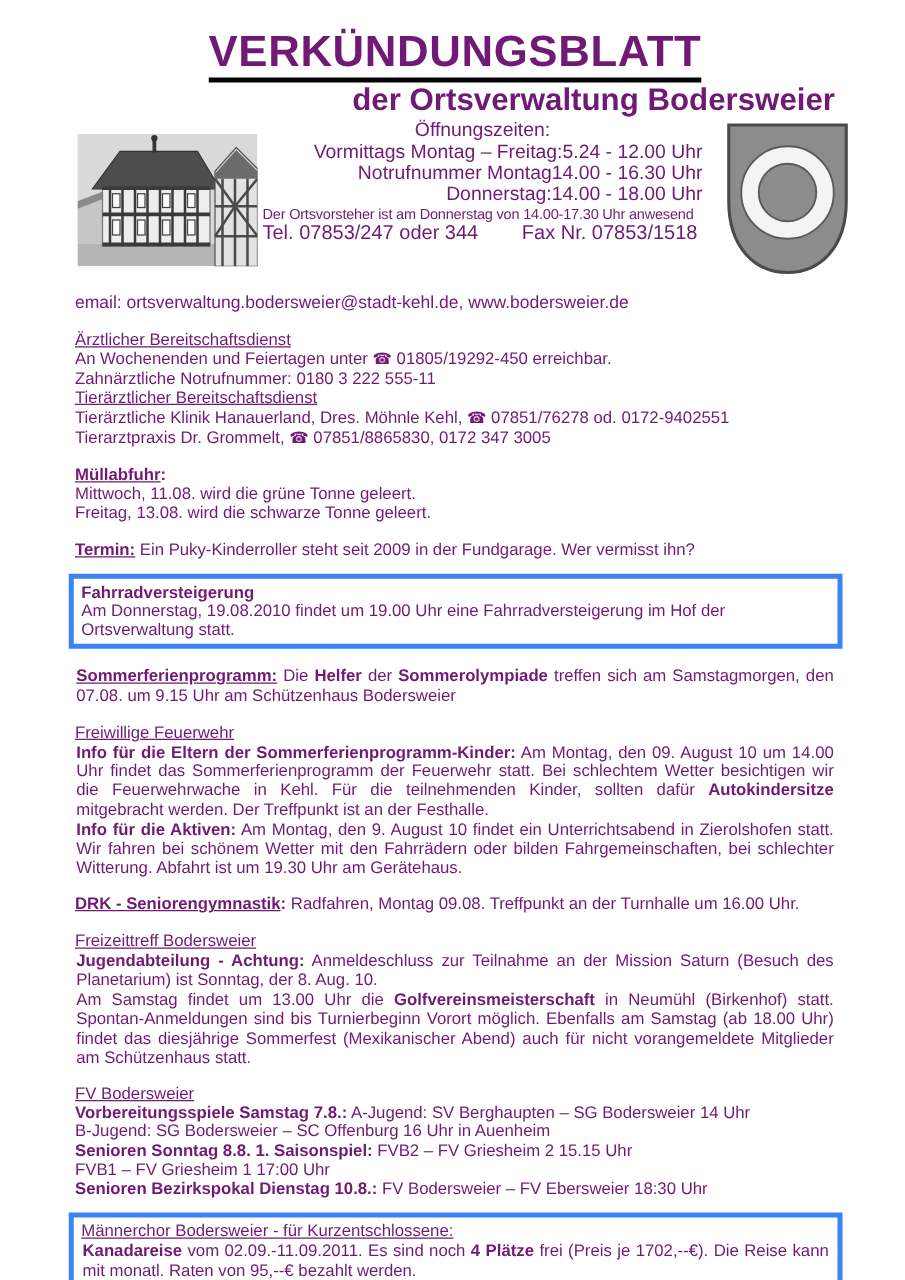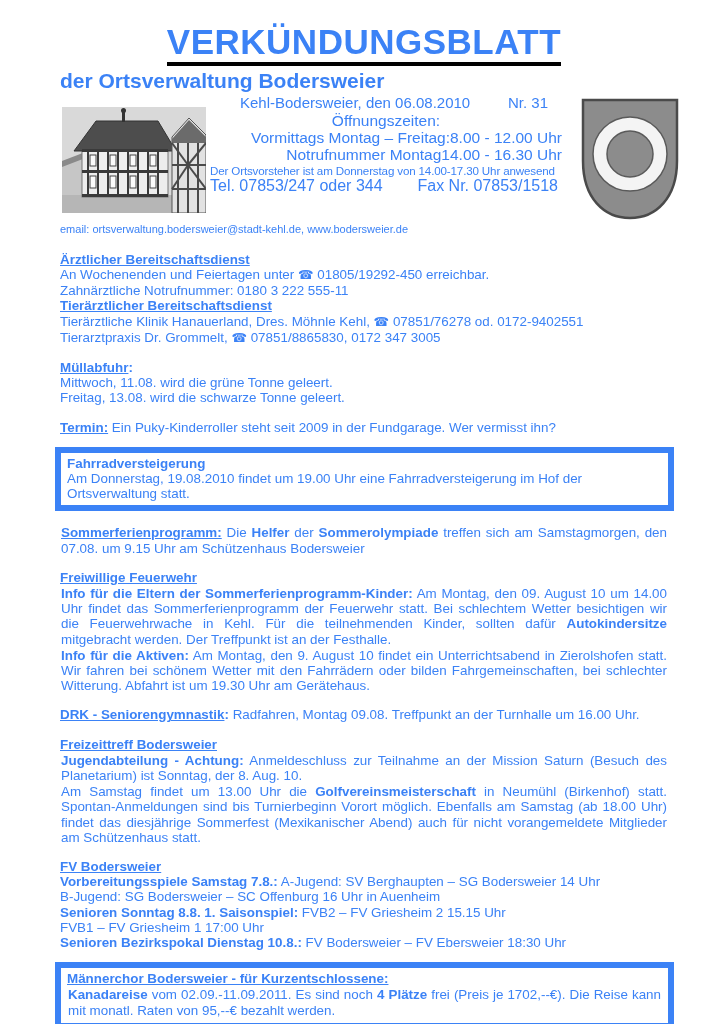--- a/index.html
+++ b/index.html
@@ -1,49 +1,49 @@
 <!DOCTYPE html>
 <html><head>
 <meta charset="utf-8">
 <style>
   html,body { margin:0; padding:0; background:#e9e9e9; }
   .page {
     position:relative; width:724px; height:1024px; margin:0 auto;
-    background:#ffffff; color:#3b82f6;
+    background:#ffffff; color:#701a75;
     font-family:"Liberation Sans", sans-serif;
     box-sizing:border-box; padding:24px 56px 0 60px;
     overflow:hidden;
   }
   .title-wrap { text-align:center; }
   .title {
     display:inline-block; font-size:35px; font-weight:700; line-height:1.05;
     border-bottom:4px solid #000; padding-bottom:1px; letter-spacing:0.5px;
   }
-  .subtitle { text-align:left; font-size:21px; font-weight:700; line-height:25px; margin-top:2px; }
+  .subtitle { text-align:right; font-size:25px; font-weight:700; line-height:25px; margin-top:2px; }
 
   .header-info { position:relative; height:122px; margin-top:2px; }
   .photo  { position:absolute; left:2px;  top:12px; width:144px; height:106px; }
   .shield { position:absolute; right:-12px; top:2px; width:100px; height:124px; }
   .hcol { position:absolute; left:150px; top:0; width:352px; }
   .date-row { display:flex; justify-content:space-between; font-size:15px; line-height:16px; padding:0 14px 0 30px; }
   .hours-title { text-align:center; font-size:15.5px; line-height:17px; margin-top:1px; }
   .hour-row { display:flex; justify-content:flex-end; font-size:15.5px; line-height:17.2px; padding-left:6px; }
   .mayor-note { font-size:11.6px; line-height:13px; margin-top:1px; white-space:nowrap; letter-spacing:-0.15px; }
   .telfax { display:flex; justify-content:space-between; font-size:16px; line-height:18px; padding-right:4px; }
-  .email-line { font-size:11px; line-height:17px; margin-top:4px; }
+  .email-line { font-size:14px; line-height:17px; margin-top:16px; }
 
   .doc { font-size:13.4px; line-height:15.2px; }
   .section { margin-top:14px; }
   .tight { margin-top:0; }
-  .h  { font-weight:700; text-decoration:underline; }
+  .h  { font-weight:400; text-decoration:underline; }
   .b  { font-weight:700; }
   .bu { font-weight:700; text-decoration:underline;text-align:right; }
   .ln  { margin:0; }
   .par { margin:1px; text-align:justify; }
-  .box { border:6px solid #3b82f6; margin:12px -6px 0 -5px; padding:3px 6px 4px; }
+  .box { border:4px solid #3b82f6; margin:12px -6px 0 -5px; padding:3px 6px 4px; }
   .ph { font-size:12.5px; }
 </style>
 </head>
 <body>
 
 <div class="page">
 
   <div class="title-wrap">
     <span class="title">VERKÜNDUNGSBLATT</span>
   </div>
@@ -99,32 +99,32 @@
     </svg>
 
     <svg class="shield" viewBox="0 0 100 124">
       <path d="M3,3 H97 V64 C97,101 76,121 50,121 C24,121 3,101 3,64 Z" fill="#8c8c8c" stroke="#4a4a4a" stroke-width="2.5"></path>
       <circle cx="50" cy="57" r="30" fill="none" stroke="#f4f4f4" stroke-width="14"></circle>
       <circle cx="50" cy="57" r="37" fill="none" stroke="#5a5a5a" stroke-width="1.5"></circle>
       <circle cx="50" cy="57" r="23" fill="none" stroke="#5a5a5a" stroke-width="1.5"></circle>
     </svg>
 
     <div class="hcol">
-      <div class="date-row">
-        <span>Kehl-Bodersweier, den 06.08.2010</span>
-        <span>Nr. 31</span>
-      </div>
       <div class="hours-title">Öffnungszeiten:</div>
       <div class="hour-row">
         <span>Vormittags Montag – Freitag:</span>
-        <span>8.00 - 12.00 Uhr</span>
+        <span>5.24 - 12.00 Uhr</span>
       </div>
       <div class="hour-row">
         <span>Notrufnummer Montag</span>
         <span>14.00 - 16.30 Uhr</span>
+      </div>
+      <div class="hour-row">
+        <span>Donnerstag:</span>
+        <span>14.00 - 18.00 Uhr</span>
       </div>
       <div class="mayor-note">Der Ortsvorsteher ist am Donnerstag von 14.00-17.30 Uhr anwesend</div>
       <div class="telfax">
         <span>Tel. 07853/247 oder 344</span>
         <span>Fax Nr. 07853/1518</span>
       </div>
     </div>
   </div>
 
   <div class="email-line">

